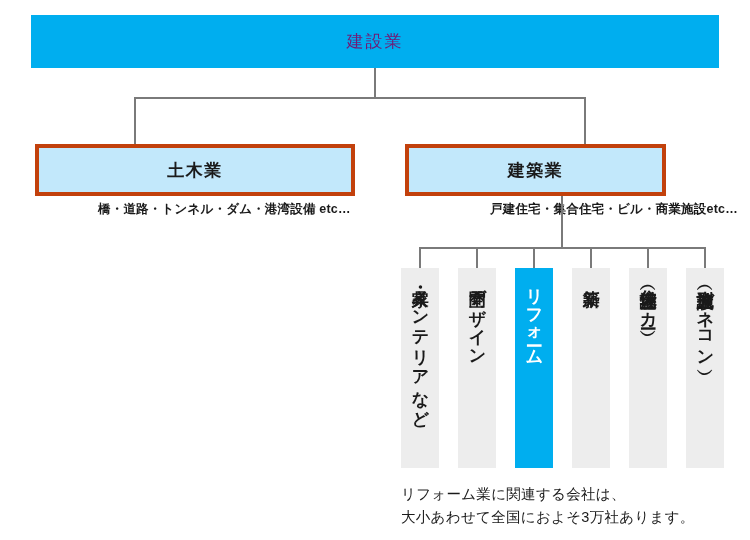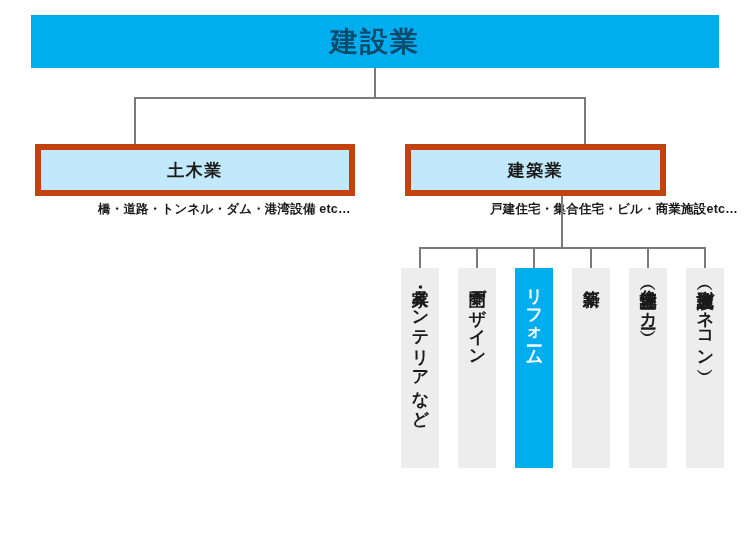--- a/index.html
+++ b/index.html
@@ -27,23 +27,23 @@
     left: 31px;
     top: 15px;
     width: 688px;
     height: 53px;
     background: #00AEEF;
     display: flex;
     align-items: center;
     justify-content: center;
   }
   .root-label {
-    color: #0c4a6e;
-    font-size: 28px;
-    font-weight: 700;
+    color: #701a75;
+    font-size: 17px;
+    font-weight: 400;
     letter-spacing: 2px;
     line-height: 1;
   }
 
   
   .line-v, .line-h {
     position: absolute;
     background: #7a7a7a;
   }
   .line-v { width: 2px; }
@@ -64,21 +64,21 @@
     width: 2px;
     background: #7a7a7a;
   }
 
   
   .cat-box {
     position: absolute;
     top: 144px;
     height: 52px;
     background: #C2E8FB;
-    border: 6px solid #c2410c;
+    border: 4px solid #c2410c;
     box-sizing: border-box;
     display: flex;
     align-items: center;
     justify-content: center;
   }
   .cat-box.left  { left: 35px;  width: 320px; }
   .cat-box.right { left: 405px; width: 261px; }
   .cat-label {
     font-size: 17px;
     font-weight: 700;
@@ -191,14 +191,18 @@
   <div class="leaf-col" style="left:572px">
     <div class="leaf-text">新築</div>
   </div>
   <div class="leaf-col" style="left:629px">
     <div class="leaf-text">住宅設備（メーカー）</div>
   </div>
   <div class="leaf-col" style="left:686px">
     <div class="leaf-text">大型施設（ゼネコン）</div>
   </div>
 
+  <div class="footnote">
+    <span>リフォーム業に関連する会社は、</span>
+    <span>大小あわせて全国におよそ3万社あります。</span>
+  </div>
 
 </div>
 
 </body></html>

